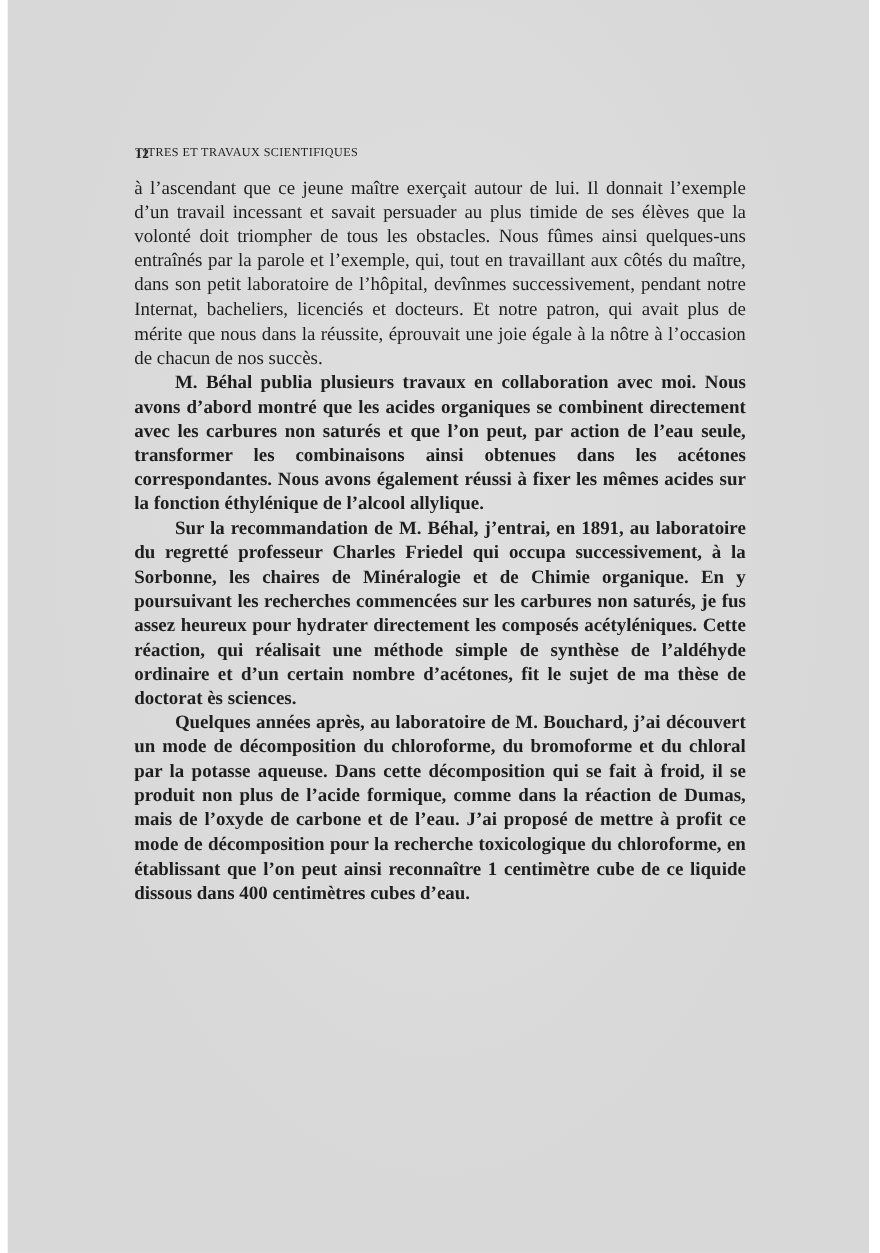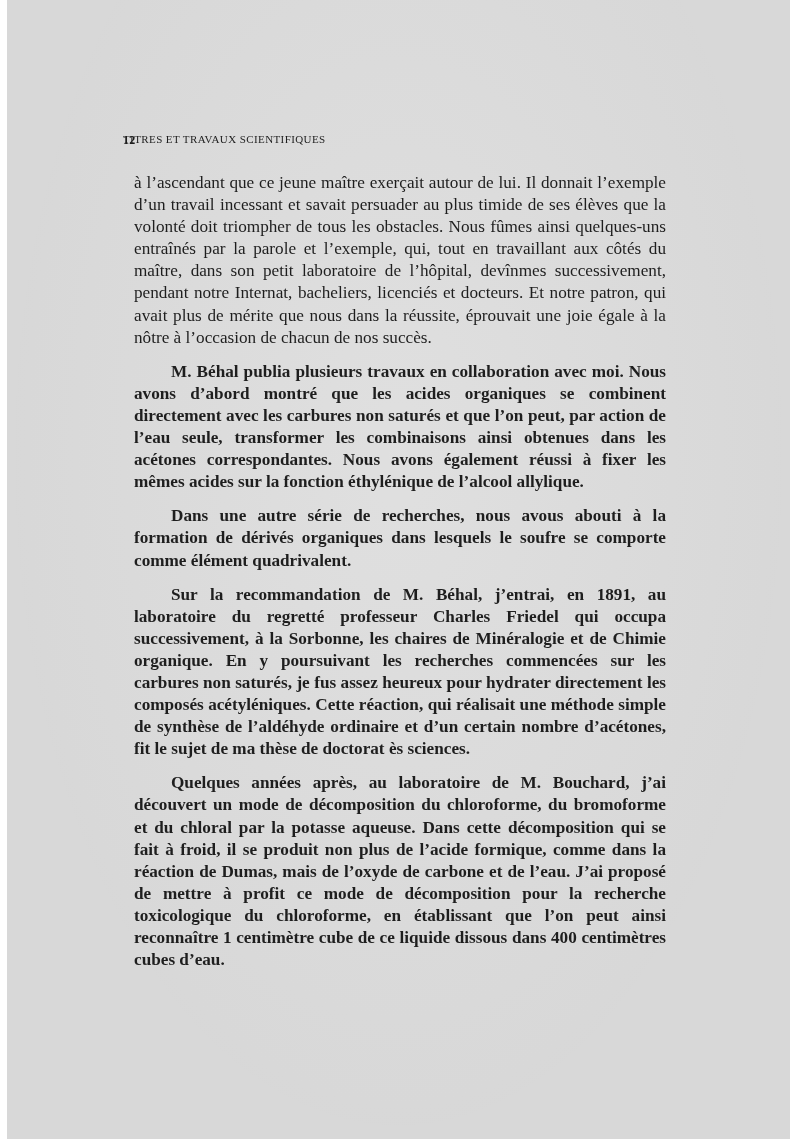--- a/index.html
+++ b/index.html
@@ -57,21 +57,21 @@
     .body-text {
       position: absolute;
       top: 160px;
       left: 122px;
       width: 556px;
       font-size: 17.2px;
       line-height: 22.1px;
       text-align: justify;
     }
     .body-text p {
-      margin: 12px;
+      margin: 0;
       text-indent: 0;
     }
     .body-text p.indent {
       text-indent: 37px;
       font-weight: bold;
     }
   </style>
 </head>
 <body>
 
@@ -79,17 +79,16 @@
 
 <div class="page">
   <div class="running-head">
     <span class="page-number">12</span>
     <span class="header-title">TITRES ET TRAVAUX SCIENTIFIQUES</span>
   </div>
 
   <div class="body-text">
     <p>à l’ascendant que ce jeune maître exerçait autour de lui. Il donnait l’exemple d’un travail incessant et savait persuader au plus timide de ses élèves que la volonté doit triompher de tous les obstacles. Nous fûmes ainsi quelques-uns entraînés par la parole et l’exemple, qui, tout en travaillant aux côtés du maître, dans son petit laboratoire de l’hôpital, devînmes successivement, pendant notre Internat, bacheliers, licenciés et docteurs. Et notre patron, qui avait plus de mérite que nous dans la réussite, éprouvait une joie égale à la nôtre à l’occasion de chacun de nos succès.</p>
     <p class="indent">M. Béhal publia plusieurs travaux en collaboration avec moi. Nous avons d’abord montré que les acides organiques se combinent directement avec les carbures non saturés et que l’on peut, par action de l’eau seule, transformer les combinaisons ainsi obtenues dans les acétones correspondantes. Nous avons également réussi à fixer les mêmes acides sur la fonction éthylénique de l’alcool allylique.</p>
-    <p class="indent">Dans une autre série de recherches, nous avous abouti à la formation de dérivés organiques dans lesquels le soufre se comporte comme élément quadrivalent.</p>
     <p class="indent">Sur la recommandation de M. Béhal, j’entrai, en 1891, au laboratoire du regretté professeur Charles Friedel qui occupa successivement, à la Sorbonne, les chaires de Minéralogie et de Chimie organique. En y poursuivant les recherches commencées sur les carbures non saturés, je fus assez heureux pour hydrater directement les composés acétyléniques. Cette réaction, qui réalisait une méthode simple de synthèse de l’aldéhyde ordinaire et d’un certain nombre d’acétones, fit le sujet de ma thèse de doctorat ès sciences.</p>
     <p class="indent">Quelques années après, au laboratoire de M. Bouchard, j’ai découvert un mode de décomposition du chloroforme, du bromoforme et du chloral par la potasse aqueuse. Dans cette décomposition qui se fait à froid, il se produit non plus de l’acide formique, comme dans la réaction de Dumas, mais de l’oxyde de carbone et de l’eau. J’ai proposé de mettre à profit ce mode de décomposition pour la recherche toxicologique du chloroforme, en établissant que l’on peut ainsi reconnaître 1 centimètre cube de ce liquide dissous dans 400 centimètres cubes d’eau.</p>
   </div>
 </div>
 
 </body></html>

